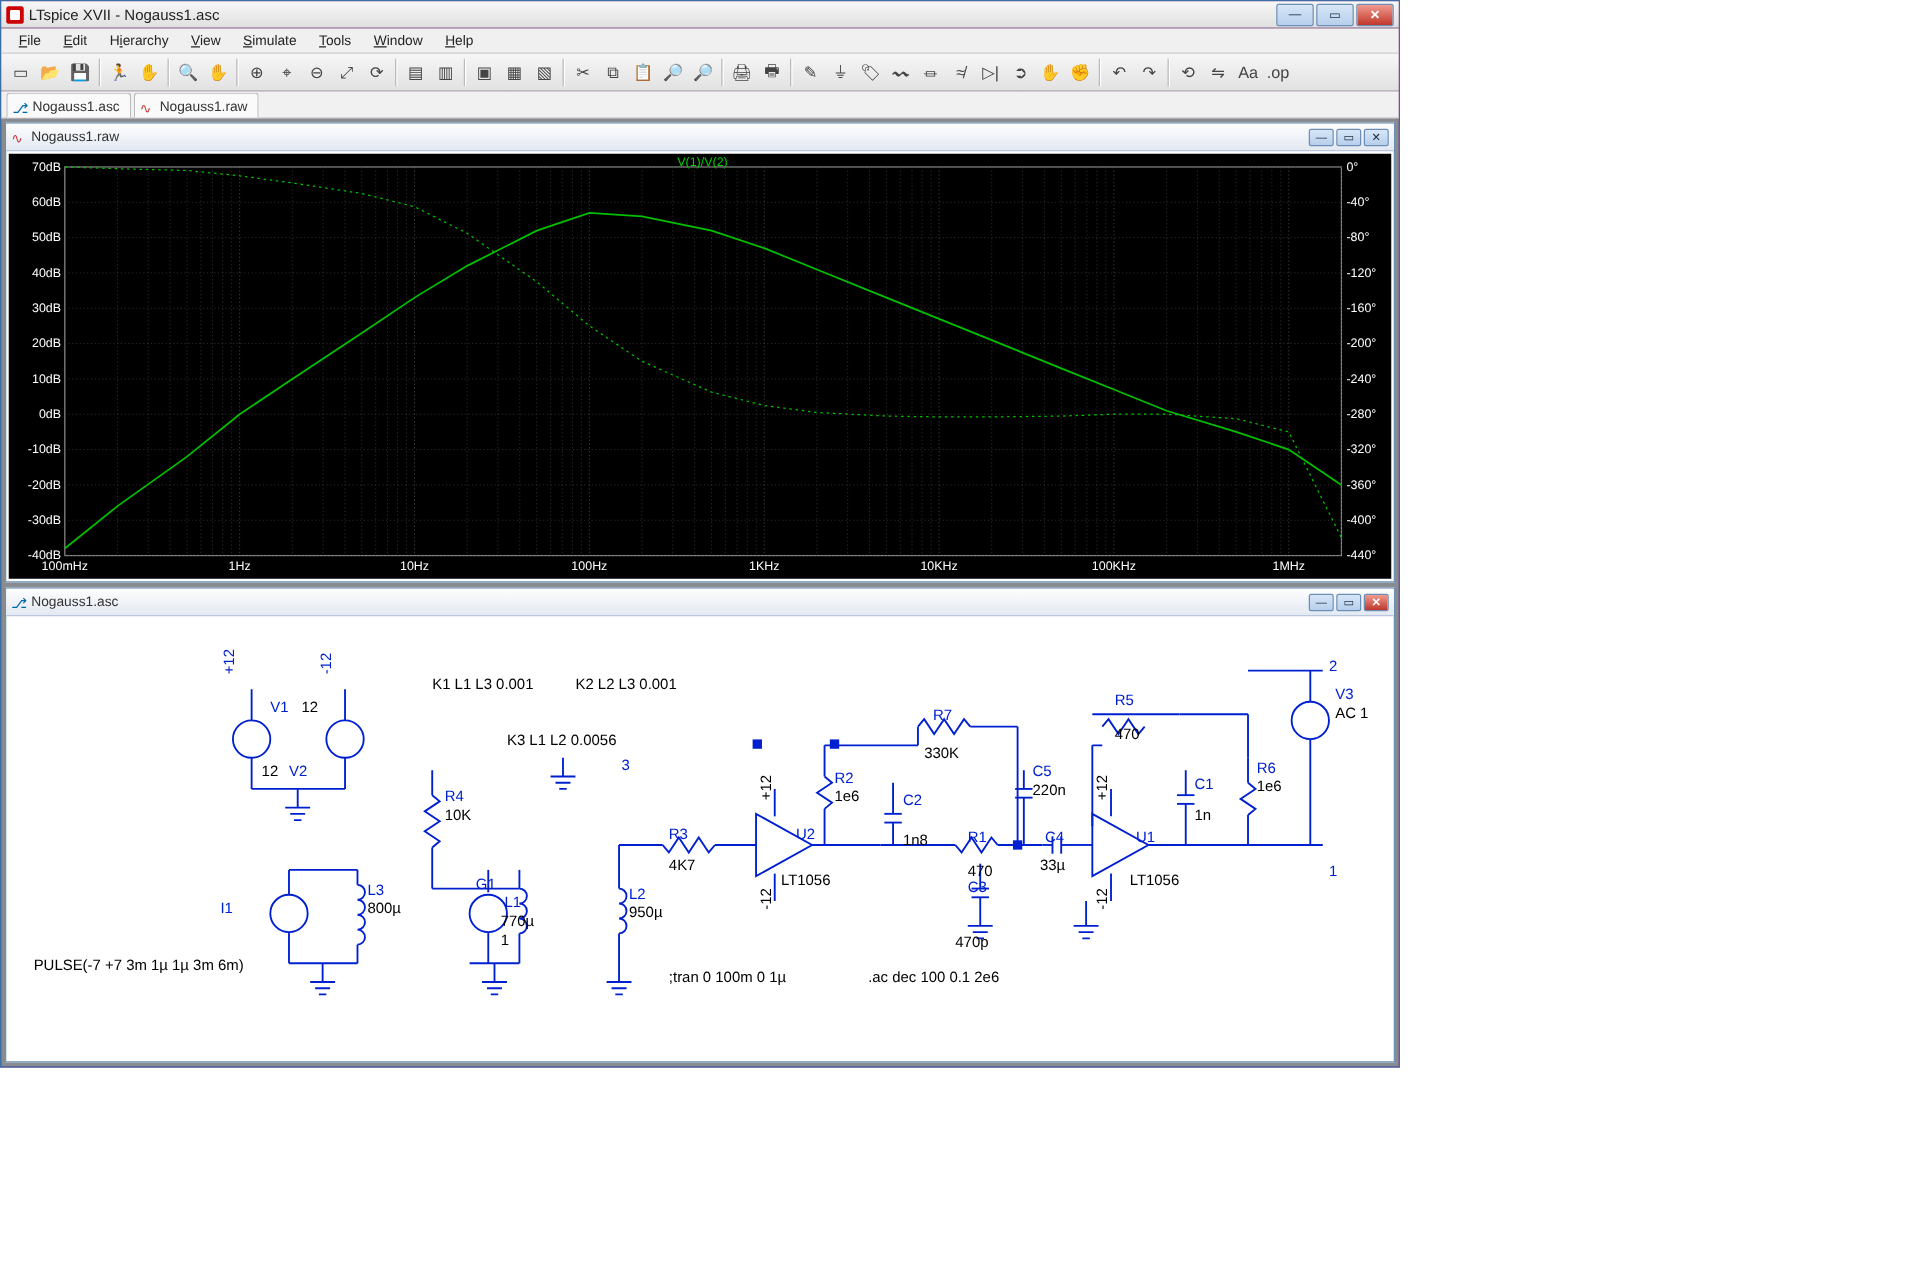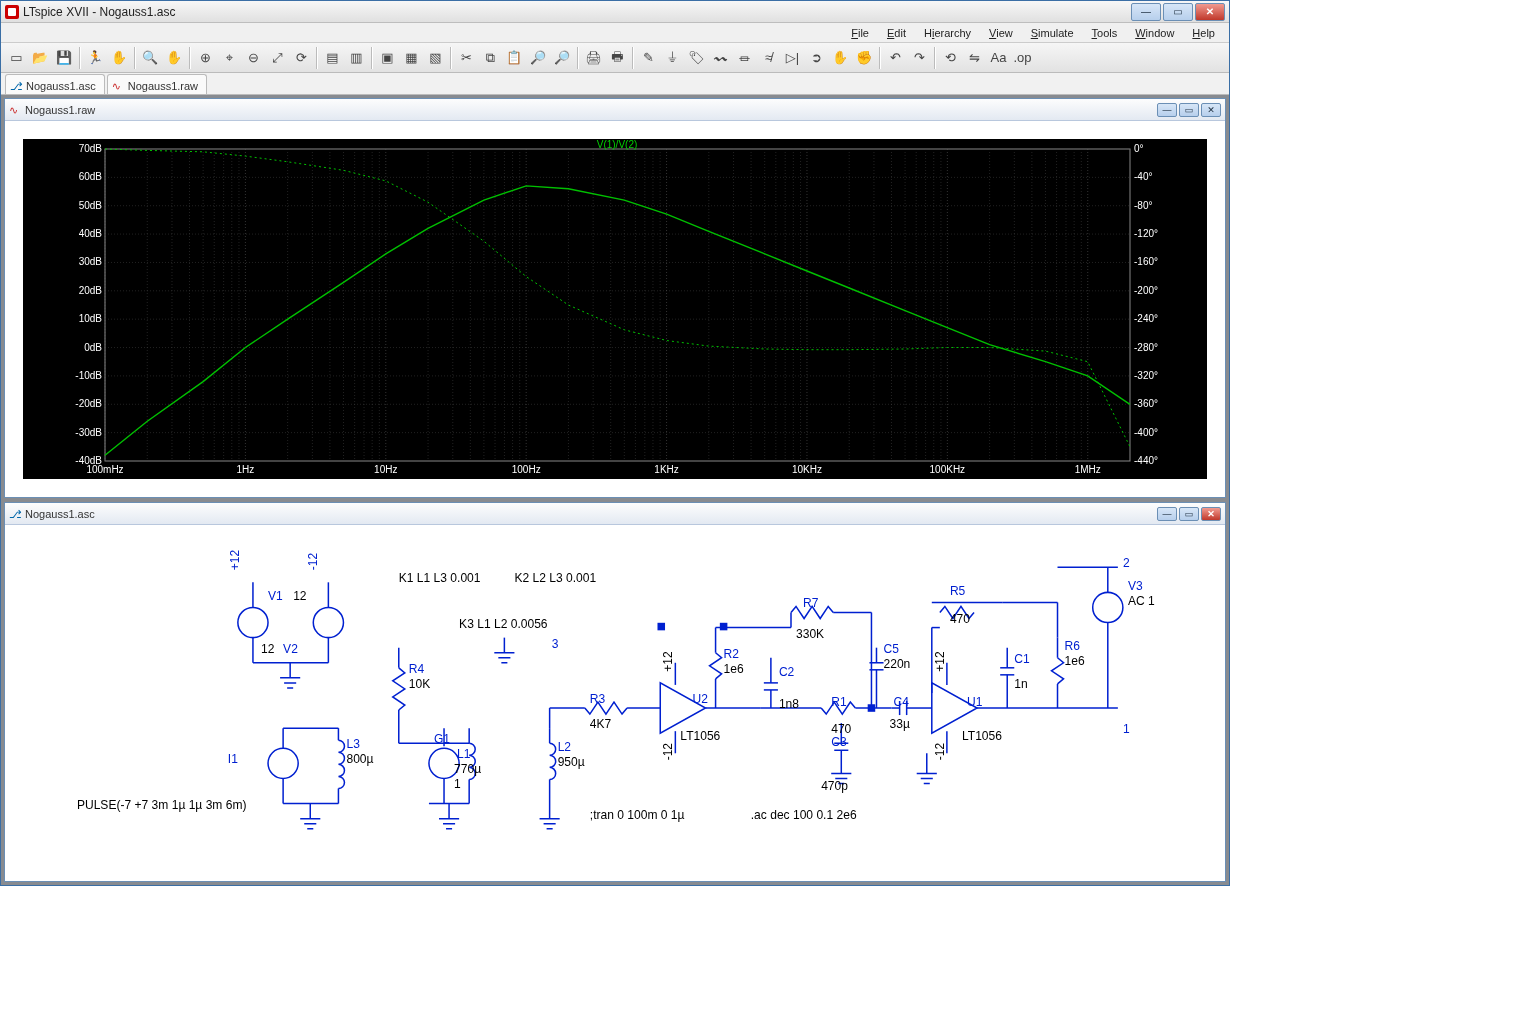--- a/index.html
+++ b/index.html
@@ -1,40 +1,40 @@
 <!DOCTYPE html>
 <html><head>
 <meta charset="utf-8">
 <style>
   * { box-sizing: border-box; margin: 0; padding: 0; }
   body { font-family: "Segoe UI", Tahoma, sans-serif; font-size: 11px; background: #fff; width:1536px; height:1024px; overflow:hidden; }
-  .app-window { width: 1230px; border: 1px solid #3a6ea5; background:#701a75; position:relative; }
+  .app-window { width: 1120px; border: 1px solid #3a6ea5; background:#701a75; position:relative; }
   .titlebar { height:22px; background: linear-gradient(#f7f7f7,#e0e0e0); border-bottom:1px solid #bdbdbd; display:flex; align-items:center; padding:0 4px; font-size:12px; }
   .titlebar .icon { width:14px;height:14px;margin-right:4px;display:inline-block;background:#c00;border-radius:2px;position:relative; }
   .titlebar .icon::after{content:"";position:absolute;inset:3px;background:#fff;border-radius:1px;}
   .titlebar .title { flex:1; color:#222; }
   .winbtns { display:flex; gap:0; }
   .winbtn { width:30px;height:18px;border:1px solid #6b8fb5;background:linear-gradient(#d7e6f7,#b7cfec);border-radius:2px;display:flex;align-items:center;justify-content:center;font-size:10px;color:#234;margin-left:2px; }
   .winbtn.close{ background:linear-gradient(#f19a8f,#c0382b); color:#fff;font-weight:bold; }
-  .menubar { height:20px; background:#f0f0f0;border-bottom:1px solid #ccc;display:flex;align-items:center;padding:0 6px;gap:2px;justify-content:flex-end; }
+  .menubar { height:20px; background:#f0f0f0;border-bottom:1px solid #ccc;display:flex;align-items:center;padding:0 6px;gap:2px; }
   .menuitem { padding:2px 8px;color:#222;cursor:default; }
   .menuitem span{ text-decoration:underline; }
   .toolbar { height:30px;background:linear-gradient(#f6f6f6,#e2e2e2);border-bottom:1px solid #bbb;display:flex;align-items:center;padding:0 4px;gap:1px;flex-wrap:nowrap;overflow:hidden; }
   .tbtn { width:23px;height:23px;border:1px solid transparent;display:flex;align-items:center;justify-content:center;color:#444;font-size:13px; }
   .sep { width:2px;height:22px;border-left:1px solid #bbb;border-right:1px solid #fff;margin:0 2px; }
   .tabbar { height:22px;background:#f1f1f1;border-bottom:1px solid #bbb;display:flex;align-items:flex-end;padding:0 4px;gap:2px; }
   .tab { height:20px;padding:2px 8px 0 4px;border:1px solid #bbb;border-bottom:none;background:#fafafa;border-radius:3px 3px 0 0;display:flex;align-items:center;gap:4px;font-size:11px;color:#333; }
   .tab .tabicon{width:12px;height:12px;display:inline-block;}
   .workarea { background:#888b90; padding:3px; display:flex; flex-direction:column; gap:4px; }
   .subwin { background:#fff; border:1px solid #6b8fb5; display:flex;flex-direction:column; }
   .subwin .sub-title { height:22px;background:linear-gradient(#fdfdfd,#e3e9f2);border-bottom:1px solid #b8c7dd;display:flex;align-items:center;padding:0 4px;font-size:11px;color:#333; }
   .subwin .sub-title .ticon{width:12px;height:12px;margin-right:4px;}
   .subwin .sub-title .spacer{flex:1;}
   .subwin .sub-title .winbtn{width:20px;height:14px;font-size:9px;}
-  .plot { background:#000; position:relative; height:340px; margin:18px; }
+  .plot { background:#000; position:relative; height:340px; margin:2px; }
   .plot svg { width:100%; height:100%; display:block;}
   .plot text { font-family: Tahoma, sans-serif; }
   .schematic { background:#fff; height:352px; margin:2px; position:relative; overflow:hidden; }
   .schematic svg { width:100%;height:100%;}
   .sch-label { font-family: Verdana, sans-serif; font-size:12px; fill:#0020d0; }
   .sch-prop  { font-family: Verdana, sans-serif; font-size:12px; fill:#000; }
   .sch-dir   { font-family: Verdana, sans-serif; font-size:12px; fill:#000; }
 </style>
 </head>
 <body>

